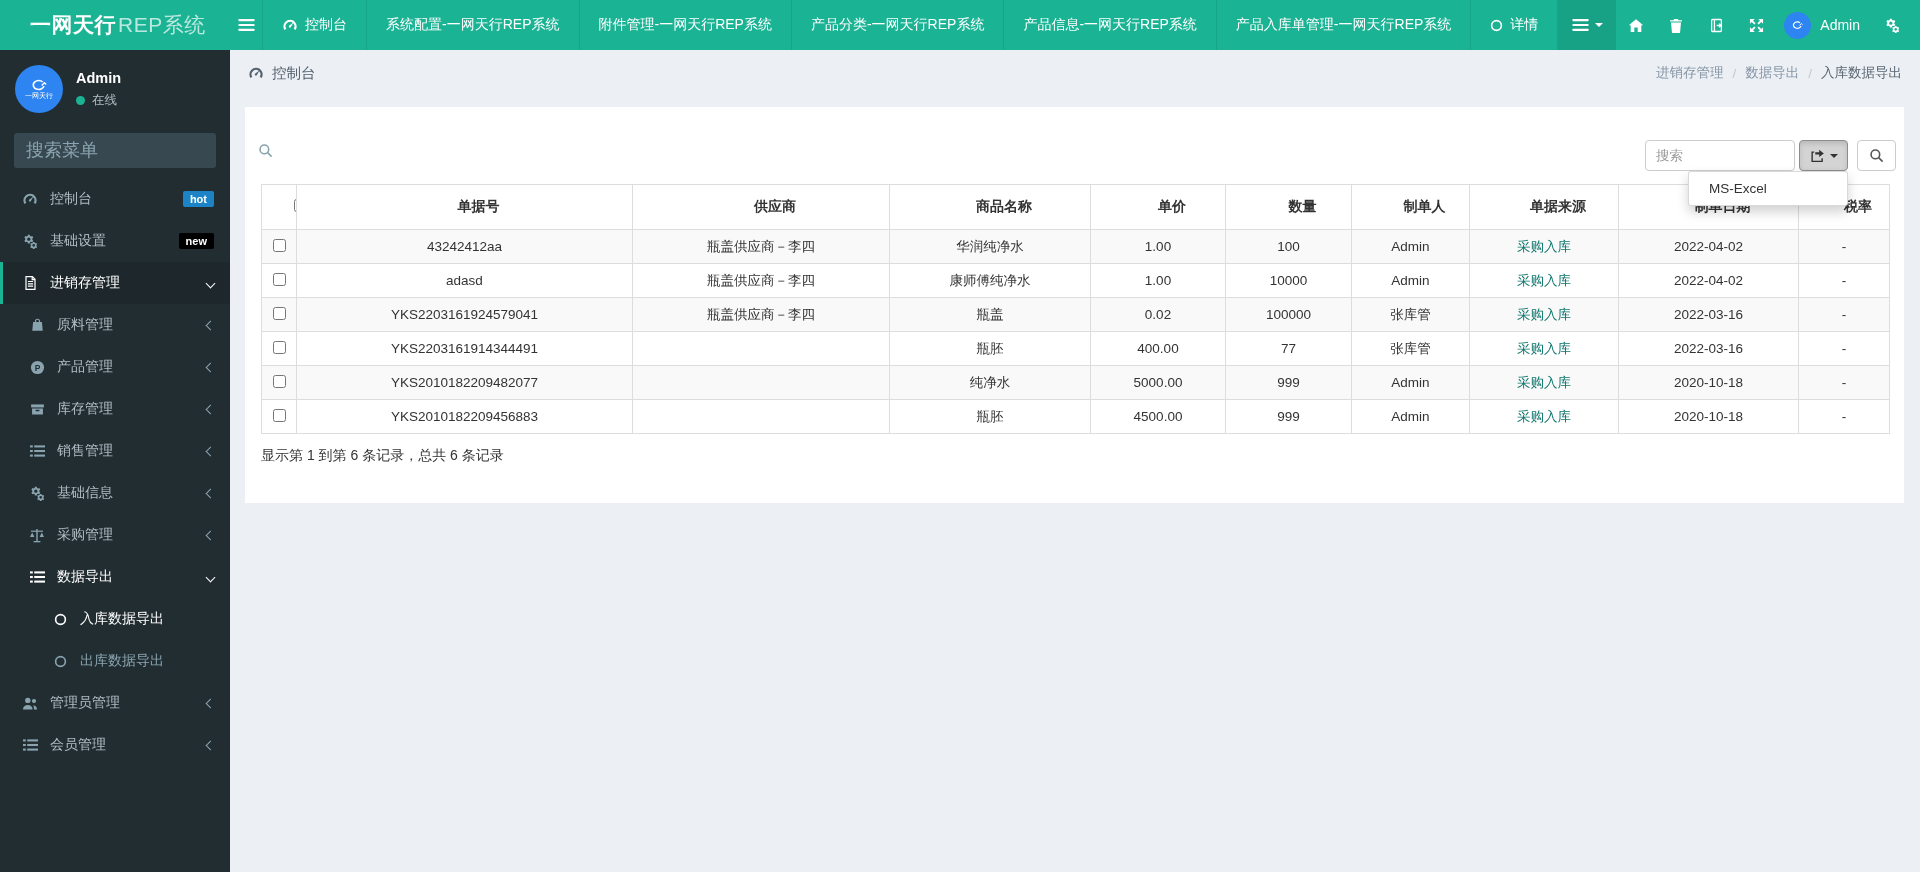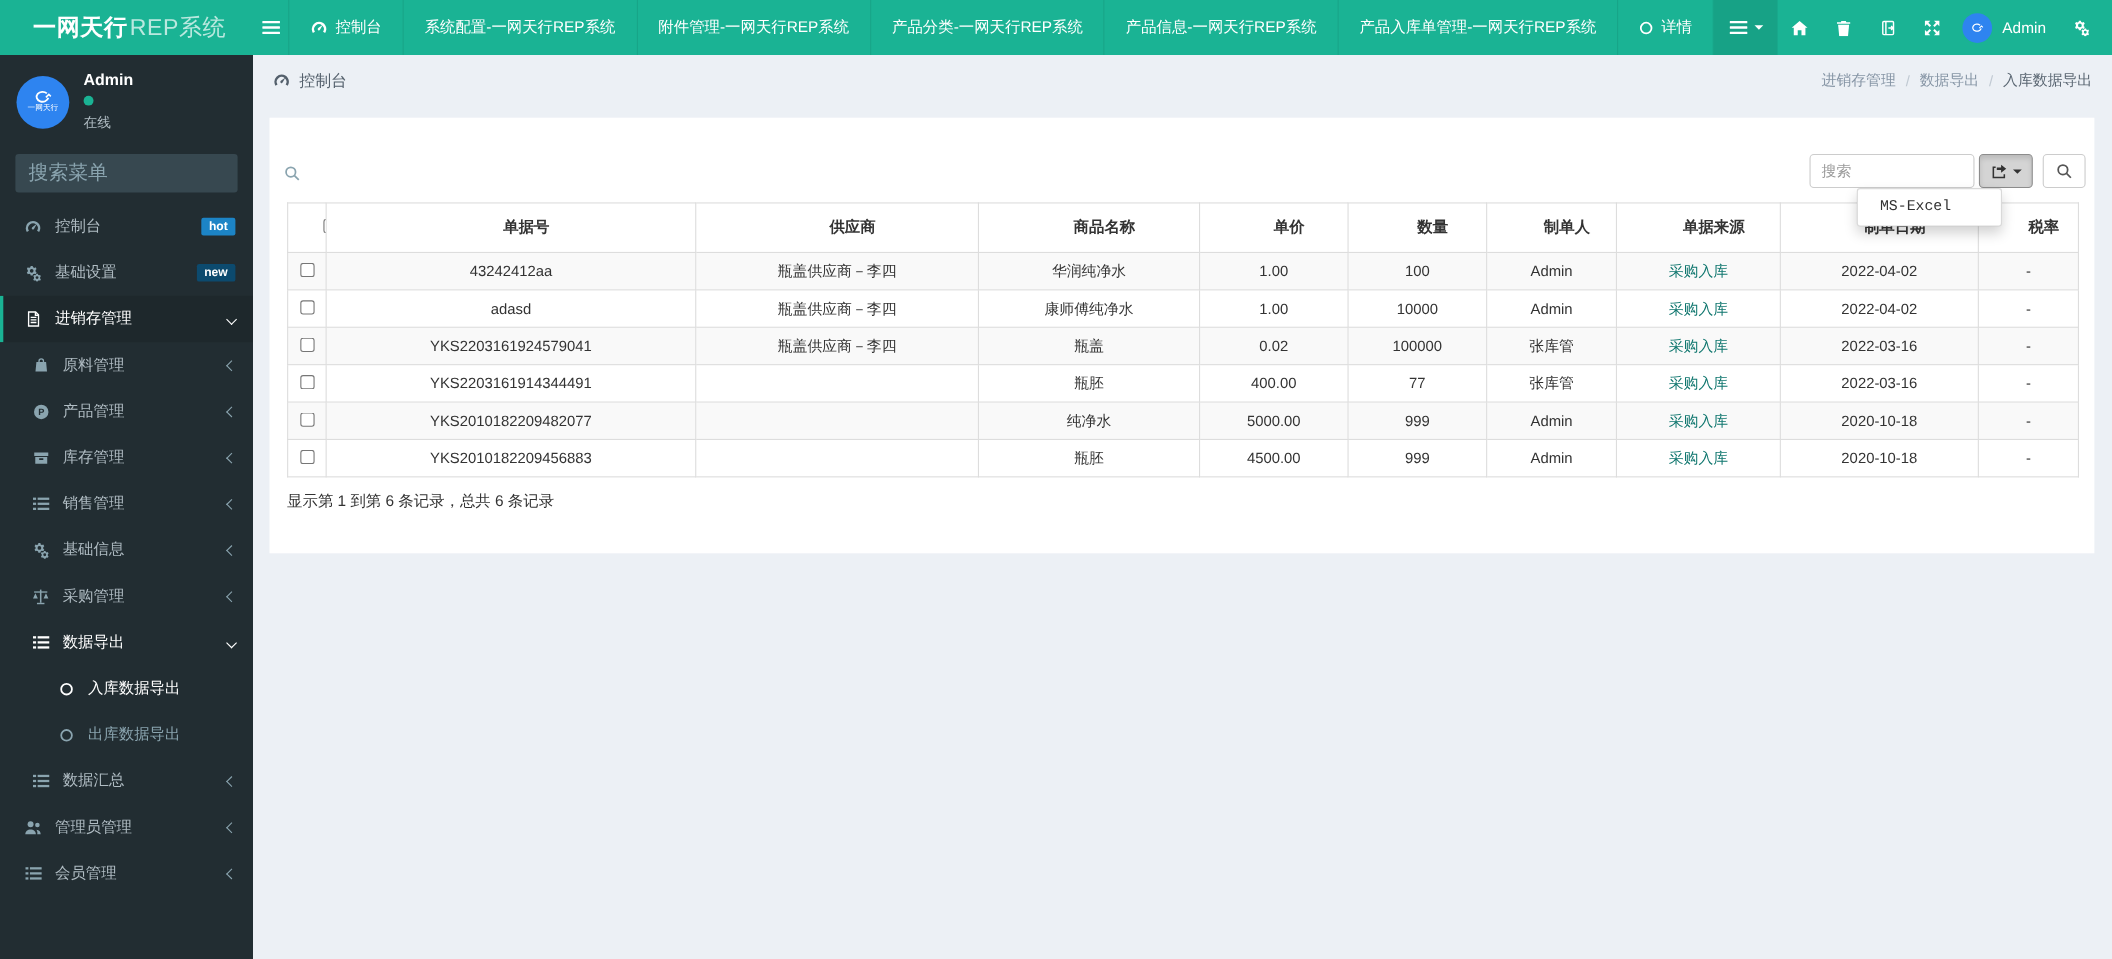--- a/index.html
+++ b/index.html
@@ -32,21 +32,21 @@
   .username { font-size:14px; margin:0 12px 0 9px; cursor:pointer; }
 
   
   .sidebar { position:absolute; top:50px; bottom:0; left:0; width:230px; background:#222d32;
              color:#b0bcc3; z-index:20; }
   .user-panel { display:flex; gap:13px; padding:15px 15px 8px; align-items:center; }
   .avatar-lg { width:48px; height:48px; border-radius:50%; background:#2e84f0; color:#fff;
                display:flex; flex-direction:column; align-items:center; justify-content:center;
                font-size:7px; line-height:1.1; }
   .user-name { color:#fff; font-weight:bold; font-size:14.5px; margin-bottom:6px; }
-  .user-status { font-size:12.5px; color:#b0bcc3; display:flex; gap:7px;flex-direction:column; }
+  .user-status { font-size:12.5px; color:#b0bcc3; display:flex; align-items:center; gap:7px; }
   .dot { width:9px; height:9px; border-radius:50%; background:#1ab394; }
   .sidebar-search { margin:12px 14px 2px; background:#374850; border-radius:3px; height:35px;
                     display:flex; align-items:center; padding:0 12px; color:#8aa4af; }
   .sidebar-search input { flex:1; background:transparent; border:none; outline:none;
                           color:#eee; font-size:18px; }
   .sidebar-search input::placeholder { color:#8aa4af; }
   .menu { margin-top:10px; }
   .menu-item { height:42px; display:flex; align-items:center; padding:0 16px 0 18px;
                font-size:14px; color:#b0bcc3; cursor:pointer; border-left:3px solid transparent; }
   .menu-item .icon { width:18px; margin-right:11px; display:flex; justify-content:center;
@@ -80,23 +80,23 @@
                border:1px solid #ccc; border-radius:4px; padding:0 10px; font-size:13.5px;
                color:#555; outline:none; background:#fff; }
   .tb-search::placeholder { color:#999; }
   .btn-export { position:absolute; top:33px; left:1554px; width:49px; height:31px;
                 background:#d4d4d4; border:1px solid #8c8c8c; border-radius:4px;
                 display:flex; align-items:center; justify-content:center; gap:5px; color:#333;
                 box-shadow:inset 0 3px 5px rgba(0,0,0,.12); cursor:pointer; }
   .btn-search { position:absolute; top:33px; left:1612px; width:39px; height:31px;
                 background:#fff; border:1px solid #ccc; border-radius:4px; display:flex;
                 align-items:center; justify-content:center; color:#555; cursor:pointer; }
-  .dropdown { position:absolute; left:1443px; top:64px; width:132px; background:#fff;
+  .dropdown { position:absolute; left:1443px; top:64px; width:160px; background:#fff;
               border:1px solid rgba(0,0,0,.15); border-radius:3px;
-              box-shadow:0 6px 12px rgba(0,0,0,.18); padding:4px 0; z-index:10;font-family:Liberation Mono, monospace; }
+              box-shadow:0 6px 12px rgba(0,0,0,.18); padding:4px 0; z-index:10; }
   .dropdown-item { padding:5px 20px; font-size:13.5px; color:#333; cursor:pointer; }
 
   .table-wrap { position:absolute; left:16px; top:77px; width:1628px; }
   table { border-collapse:collapse; width:1628px; table-layout:fixed; }
   th,td { border:1px solid #ddd; text-align:center; font-size:13.5px; color:#333;
           height:34px; padding:0 4px; overflow:hidden; white-space:nowrap; }
   th { font-weight:bold; height:45px; font-size:14px; color:#333;padding-left:32px; }
   tbody tr:nth-child(odd) { background:#f9f9f9; }
   td.link { color:#0f766e; cursor:pointer; }
   input[type=checkbox] { width:13px; height:13px; cursor:pointer; }
@@ -252,21 +252,21 @@
         <span class="badge" style="background:#1c84c6">hot</span>
       </div>
       <div class="menu-item">
         <span class="icon" style="display:flex;">
           <svg width="15" height="15" viewBox="0 0 16 16" fill="currentColor">
             <path fill-rule="evenodd" d="M5.2.8h2l.25 1.3c.45.13.87.33 1.25.6l1.25-.5.98 1.7-1 .87a4.6 4.6 0 0 1 0 1.46l1 .87-.98 1.7-1.25-.5c-.38.27-.8.47-1.25.6L7.2 10.2h-2l-.25-1.3a4.6 4.6 0 0 1-1.25-.6l-1.25.5-.98-1.7 1-.87a4.6 4.6 0 0 1 0-1.46l-1-.87.98-1.7 1.25.5c.38-.27.8-.47 1.25-.6L5.2.8zm1 2.9a1.8 1.8 0 1 0 0 3.6 1.8 1.8 0 0 0 0-3.6z"></path>
             <path fill-rule="evenodd" d="M10.6 8.4h1.6l.2 1c.35.1.67.26.96.46l.96-.38.8 1.38-.78.68a3.6 3.6 0 0 1 0 1.5l.78.68-.8 1.38-.96-.38c-.29.2-.61.36-.96.46l-.2 1h-1.6l-.2-1a3.6 3.6 0 0 1-.96-.46l-.96.38-.8-1.38.78-.68a3.6 3.6 0 0 1 0-1.5l-.78-.68.8-1.38.96.38c.29-.2.61-.36.96-.46l.2-1zm.8 2.3a1.4 1.4 0 1 0 0 2.8 1.4 1.4 0 0 0 0-2.8z"></path>
           </svg>
         </span>
         <span>基础设置</span>
-        <span class="badge" style="background:#0c4a6e">new</span>
+        <span class="badge" style="background:#000000">new</span>
       </div>
       <div class="menu-item active">
         <span class="icon" style="display:flex;">
           <svg width="15" height="16" viewBox="0 0 16 16" fill="none" stroke="currentColor" stroke-width="1.3">
             <path d="M3.2 1.2h6.8l2.8 2.8v10.8H3.2z"></path>
             <path d="M9.8 1.4v3h3"></path>
             <path d="M5.2 6.4h5.6M5.2 8.9h5.6M5.2 11.4h5.6"></path>
           </svg>
         </span>
         <span>进销存管理</span>
@@ -359,34 +359,20 @@
         </span>
         <span>入库数据导出</span>
       </div>
       <div class="menu-item sub2">
         <span class="icon" style="display:flex;">
           <svg width="13" height="13" viewBox="0 0 16 16" fill="none" stroke="currentColor" stroke-width="2">
             <circle cx="8" cy="8" r="6"></circle>
           </svg>
         </span>
         <span>出库数据导出</span>
-      </div>
-      <div class="menu-item sub">
-        <span class="icon" style="display:flex;">
-          <svg width="15" height="14" viewBox="0 0 16 14" fill="currentColor">
-            <rect y="1" width="3" height="2.2"></rect>
-            <rect x="4.5" y="1" width="11.5" height="2.2"></rect>
-            <rect y="5.9" width="3" height="2.2"></rect>
-            <rect x="4.5" y="5.9" width="11.5" height="2.2"></rect>
-            <rect y="10.8" width="3" height="2.2"></rect>
-            <rect x="4.5" y="10.8" width="11.5" height="2.2"></rect>
-          </svg>
-        </span>
-        <span>数据汇总</span>
-        <span class="chev left"></span>
       </div>
       <div class="menu-item">
         <span class="icon" style="display:flex;">
           <svg width="16" height="15" viewBox="0 0 16 15" fill="currentColor">
             <circle cx="5.8" cy="4.4" r="2.7"></circle>
             <path d="M1 13.4c0-2.7 2.1-4.3 4.8-4.3s4.8 1.6 4.8 4.3z"></path>
             <circle cx="12" cy="5" r="2.1"></circle>
             <path d="M11.2 9.3c2.2.2 3.8 1.7 3.8 4.1h-3.1a5.6 5.6 0 0 0-.7-4.1z"></path>
           </svg>
         </span>

